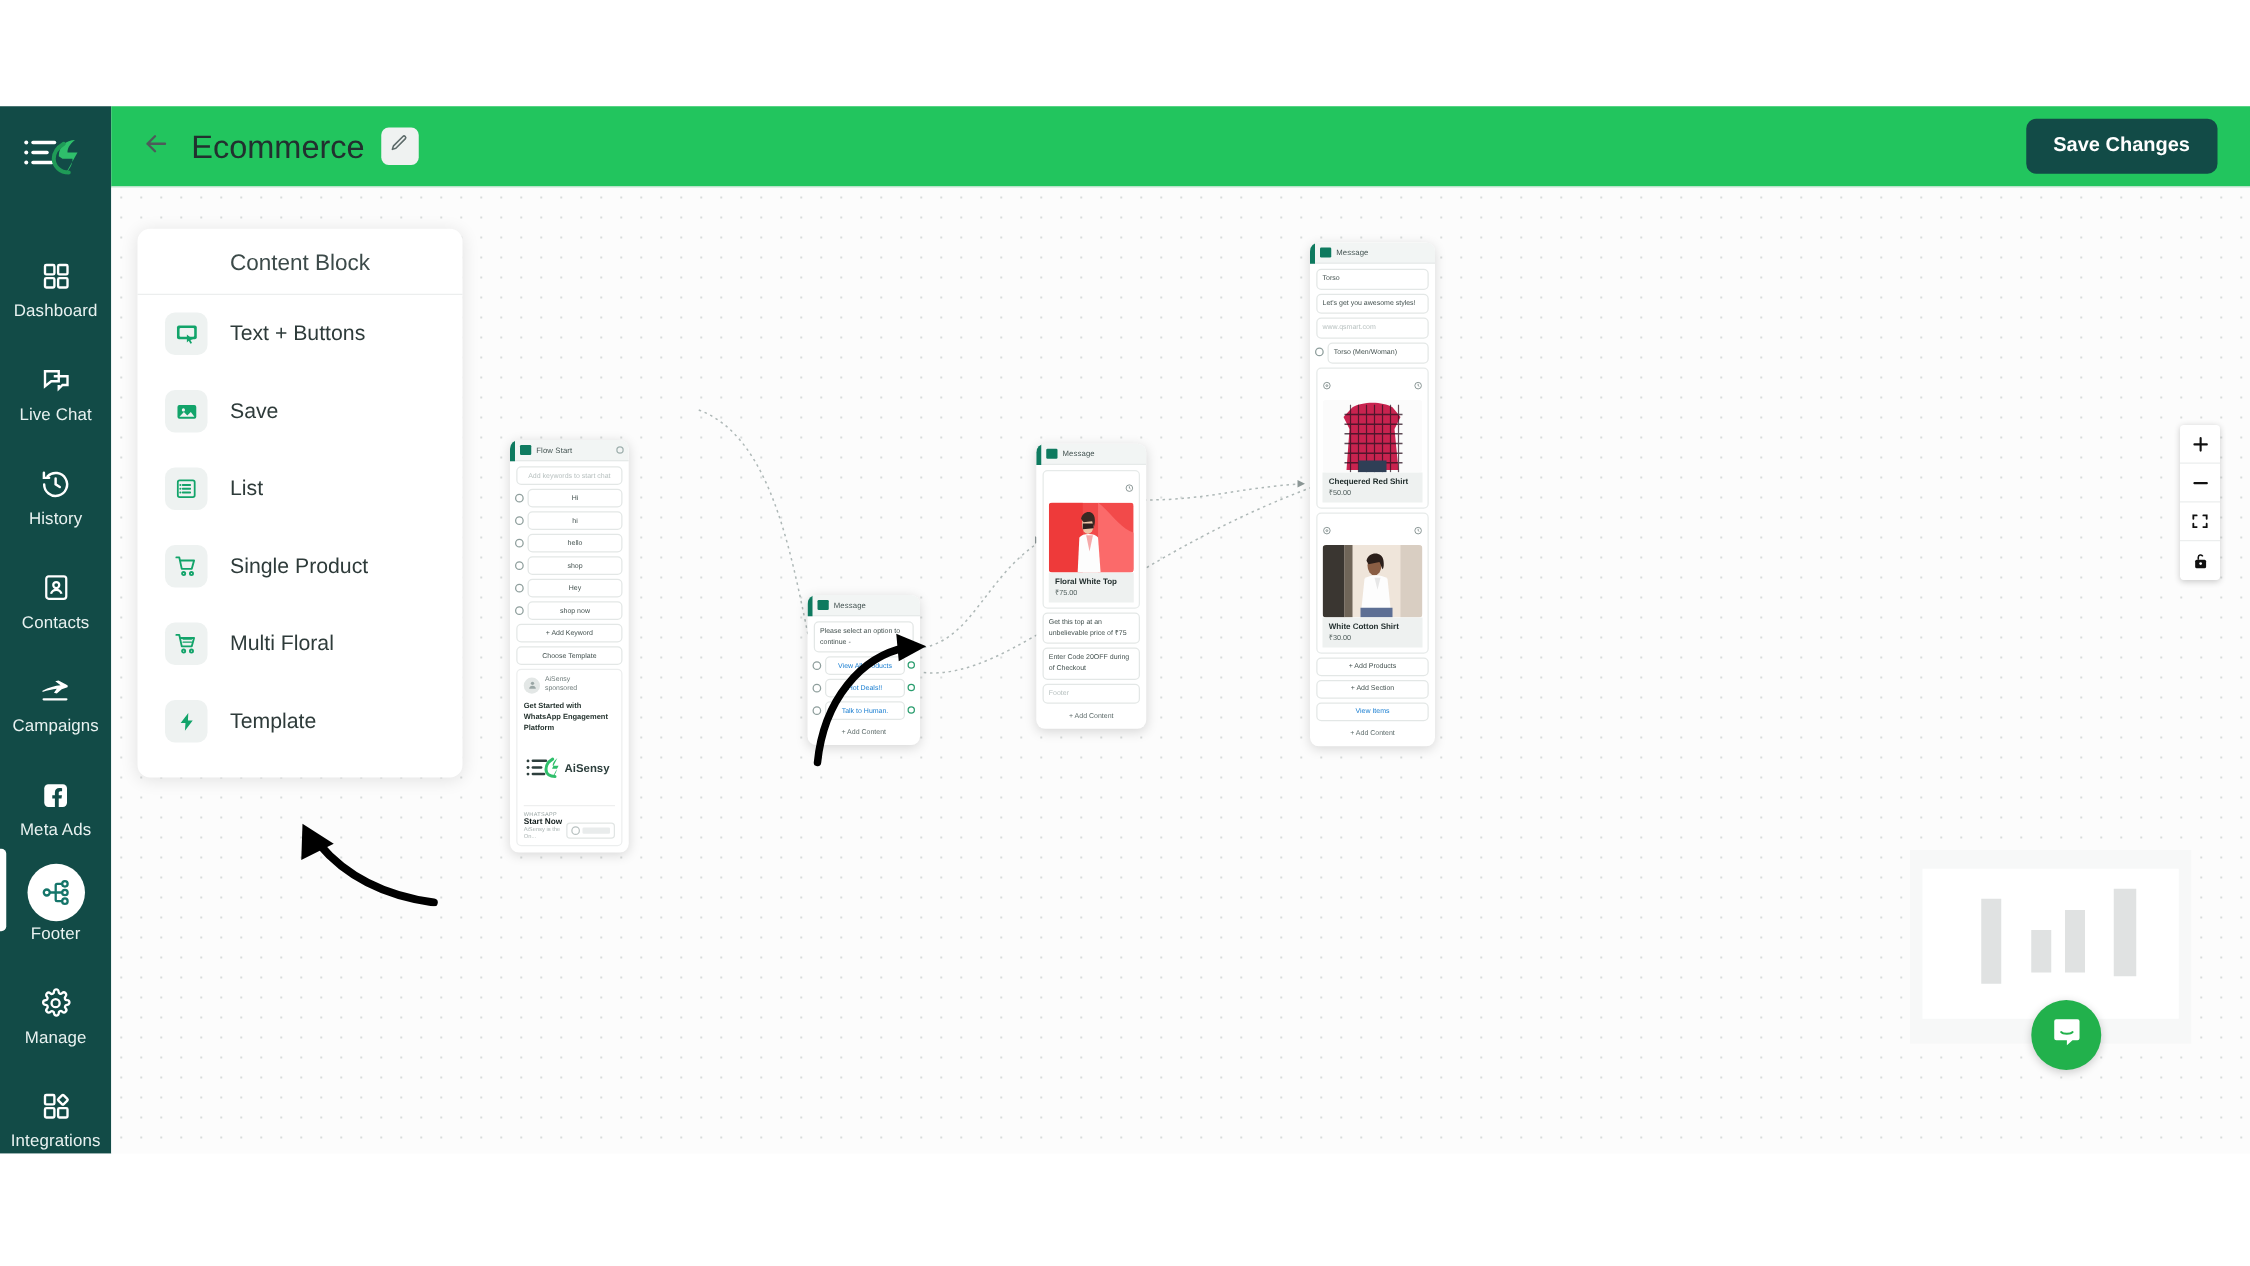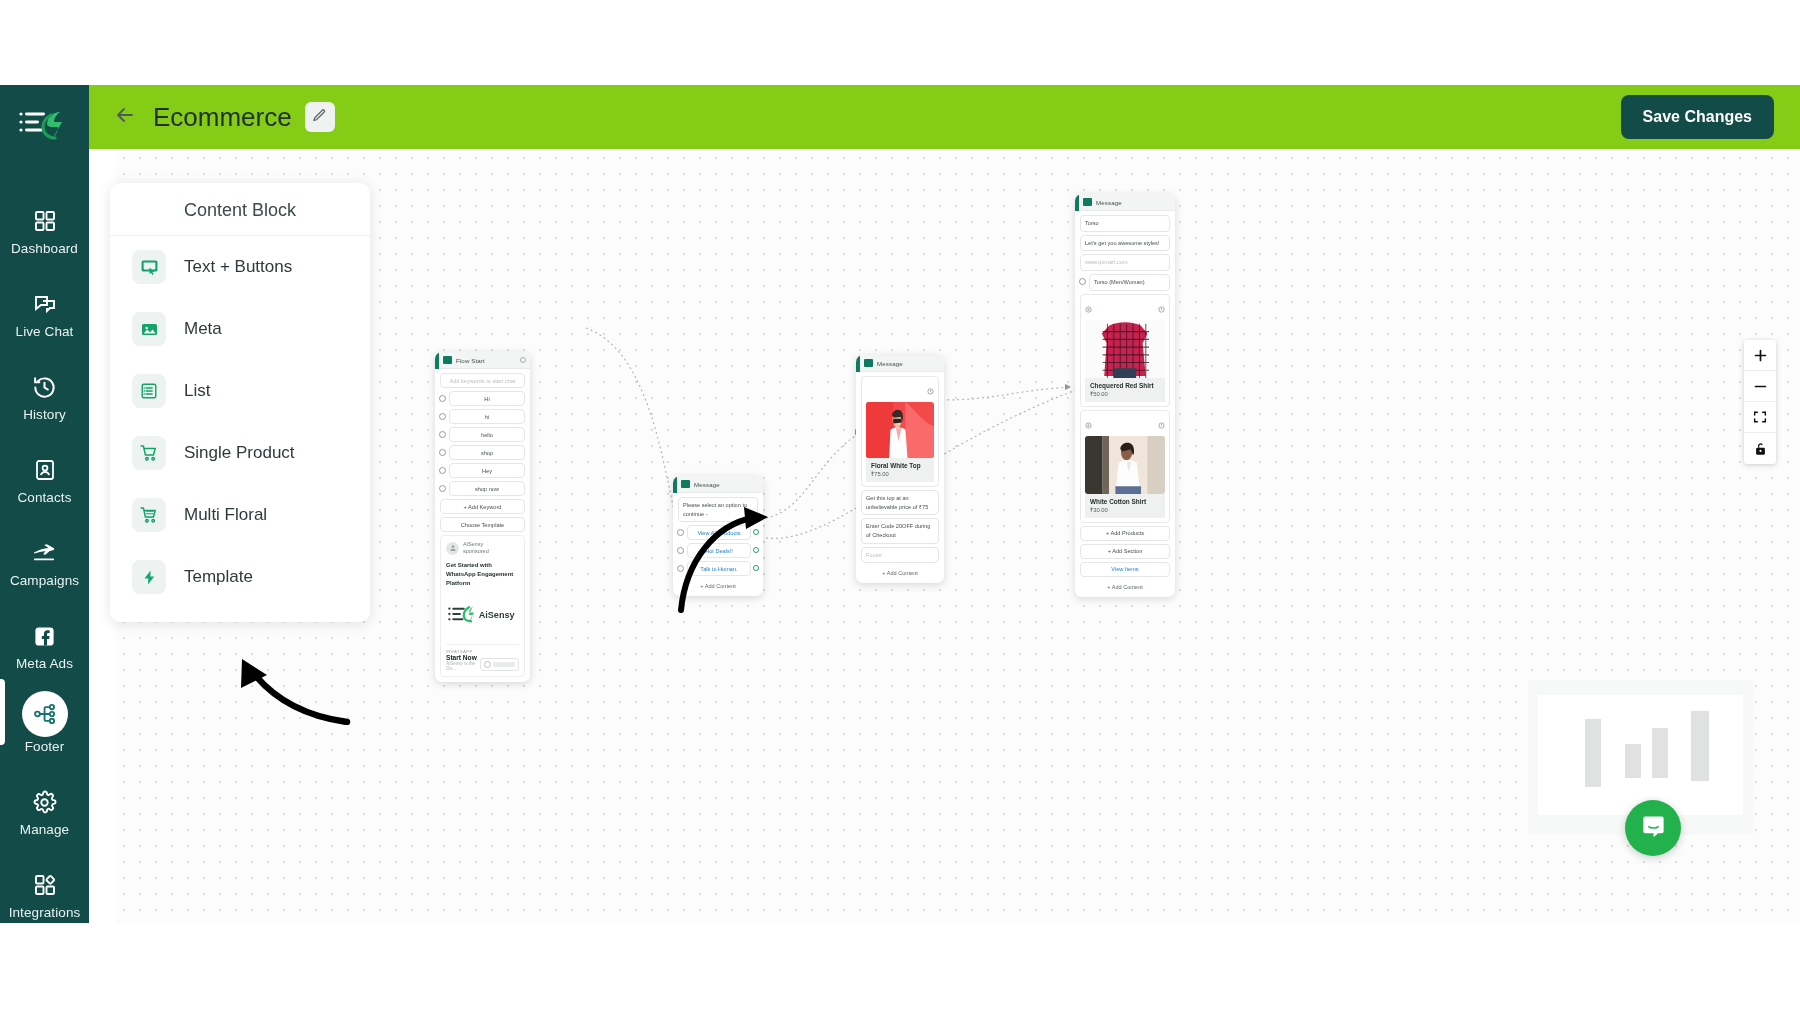--- a/index.html
+++ b/index.html
@@ -22,40 +22,40 @@
   .nav-icon { width:30px; height:30px; display:flex; align-items:center; justify-content:center;
      color:#ffffff; margin-bottom:5px; }
   .nav-label { color:#e9f2f1; font-size:13.5px; letter-spacing:.1px; }
   .nav-item.active .nav-icon { background:#ffffff; border-radius:50%; width:46px; height:46px;
      color:#15756a; margin-bottom:2px; }
   .nav-item.active { }
   .nav-item.active::before { content:""; position:absolute; left:0; top:8px; width:5px;
      height:66px; background:#ffffff; border-radius:0 4px 4px 0; }
 
   
-  .header { position:absolute; left:89px; top:85px; right:0; height:65px; background:#84cc16;
+  .header { position:absolute; left:89px; top:85px; right:0; height:65px; background:#22c55e;
      border-bottom:1px solid #eceeee; display:flex; align-items:center; padding:0 26px 0 20px; }
   .back-btn { width:32px; height:32px; display:flex; align-items:center; justify-content:center;
      color:#4d5b5a; cursor:pointer; }
   .page-title { font-size:26px; color:#22302f; margin-left:12px; font-weight:400; }
   .edit-btn { width:30px; height:30px; margin-left:13px; background:#eff2f1; border-radius:6px;
      display:flex; align-items:center; justify-content:center; cursor:pointer; color:#5d6b6a; }
   .spacer { flex:1; }
   .btn-outline { height:44px; padding:0 22px; border:1px solid #1d5f58; border-radius:8px;
      color:#2c4543; background:#fff; font-size:16px; display:flex; align-items:center;
      cursor:pointer; }
   .btn-primary { height:44px; padding:0 22px; border-radius:8px; background:#124b47;
      color:#fff; font-size:16px; font-weight:bold; display:flex; align-items:center;
      margin-left:18px; cursor:pointer; border:none; }
 
   
   .canvas { position:absolute; left:89px; top:150px; right:0; bottom:90px; overflow:hidden;
      background-color:#fcfcfc;
      background-image:radial-gradient(#d8dcdb 1px, transparent 1px);
-     background-size:16px 16px;margin-left:27px; }
+     background-size:16px 16px; }
   .bottomband { position:absolute; left:0; bottom:0; width:1800px; height:90px; background:#fff; }
   .sideband { position:absolute; left:0; bottom:0; width:89px; height:90px; background:#fff; }
 
   
   .panel { position:absolute; left:110px; top:183px; width:260px; background:#fff;
      border-radius:10px; box-shadow:0 2px 14px rgba(0,0,0,.11); padding:0 0 14px 0; }
   .panel-title { text-align:center; font-size:18px; color:#3c4a49; padding:17px 0 14px;
      border-bottom:1px solid #eceeee; }
   .panel-row { display:flex; align-items:center; height:62px; padding-left:22px; cursor:pointer; }
   .panel-ic { width:34px; height:34px; border-radius:8px; background:#eef2f1;
@@ -573,21 +573,21 @@
     </div>
 
     <div class="panel-row">
       <span class="panel-ic">
         <svg width="19" height="19" viewBox="0 0 24 24" fill="#12a46a">
           <rect x="2.5" y="5" width="19" height="14" rx="2"></rect>
           <circle cx="8.5" cy="10" r="1.6" fill="#eef2f1"></circle>
           <path d="M4.5 17l4.5-5 3.4 3.6L16 12l3.6 5z" fill="#eef2f1"></path>
         </svg>
       </span>
-      <span class="panel-lbl">Meta</span>
+      <span class="panel-lbl">Save</span>
     </div>
 
     <div class="panel-row">
       <span class="panel-ic">
         <svg width="18" height="18" viewBox="0 0 24 24" fill="none" stroke="#12a46a" stroke-width="1.9">
           <rect x="3" y="3" width="18" height="18" rx="2"></rect>
           <path d="M8.2 8h8M8.2 12h8M8.2 16h8" stroke-linecap="round"></path>
           <path d="M5.7 8h.01M5.7 12h.01M5.7 16h.01" stroke-linecap="round" stroke-width="2.2"></path>
         </svg>
       </span>

